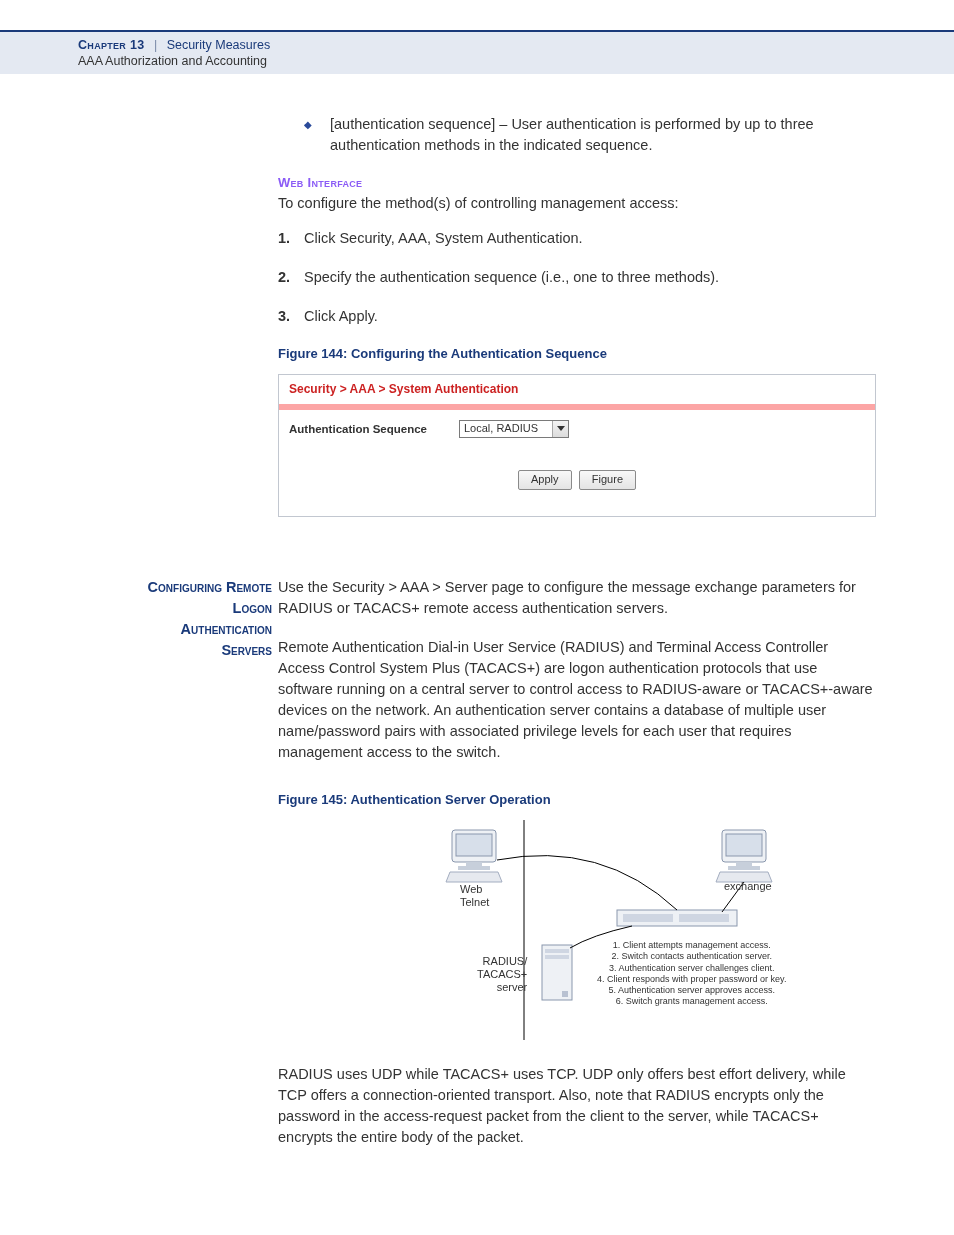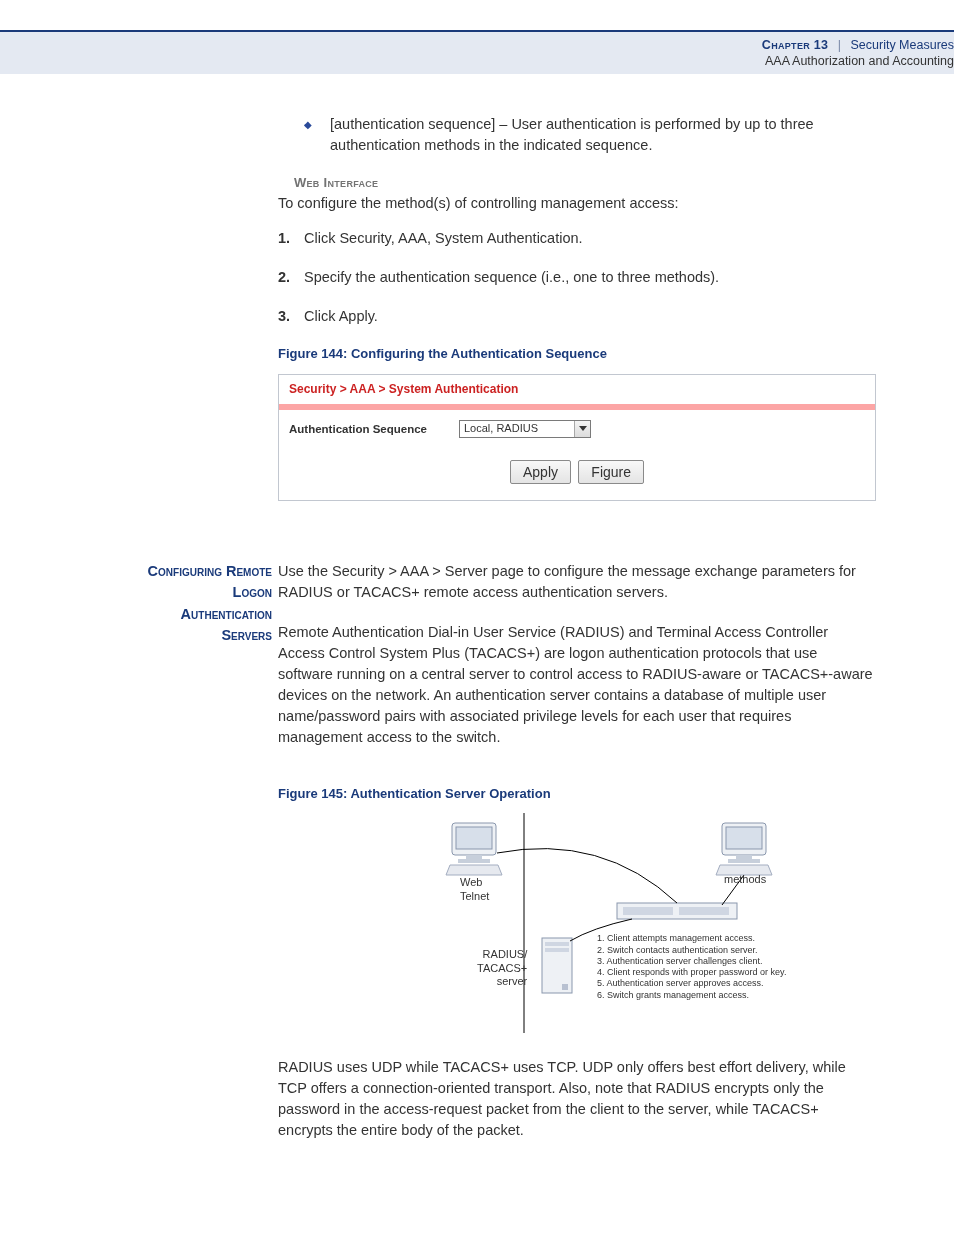--- a/index.html
+++ b/index.html
@@ -12,22 +12,21 @@
     width: 954px;
     min-height: 1235px;
     position: relative;
     box-sizing: border-box;
     padding-bottom: 50px;
   }
   .header-band {
     background: #e4e9f2;
     border-top: 2px solid #1a3a7a;
     margin: 30px 0 0 0;
-    padding: 6px 0 6px 106px;
-    text-align: right;
+    padding: 6px 0 6px 78px;
   }
   .header-line1 {
     font-size: 12.5px;
   }
   .chapter-label {
     font-variant: small-caps;
     color: #1a3a7a;
     font-weight: bold;
     letter-spacing: 0.3px;
   }
@@ -62,26 +61,25 @@
     flex: 1 1 auto;
   }
   .section-heading {
     color: #1a3a7a;
     font-variant: small-caps;
     font-weight: bold;
     font-size: 14.5px;
     line-height: 1.45;
   }
   .sub-heading {
-    color: #737373;
+    color: #8b5cf6;
     font-variant: small-caps;
     font-weight: bold;
     font-size: 13px;
     letter-spacing: 0.3px;
-    margin-left: 16px;
   }
   .bullet-row {
     display: flex;
     margin-bottom: 18px;
   }
   .bullet-marker {
     color: #2a4a9a;
     font-size: 10px;
     width: 26px;
     flex: 0 0 26px;
@@ -130,21 +128,21 @@
     margin-bottom: 14px;
   }
   .fig144-label {
     font-weight: bold;
     width: 170px;
     flex: 0 0 170px;
     font-size: 11.5px;
   }
   .fig144-select {
     border: 1px solid #7a7a7a;
-    width: 132px;
+    width: 110px;
     height: 18px;
     display: flex;
     align-items: center;
     justify-content: space-between;
     padding: 0 0 0 4px;
     font-size: 11px;
     background: #fff;
     box-sizing: border-box;
   }
   .fig144-select-arrow {
@@ -156,23 +154,23 @@
     align-items: center;
     justify-content: center;
   }
   .fig144-btnrow {
     text-align: center;
   }
   .fig144-btn {
     display: inline-block;
     border: 1px solid #8a8a8a;
     background: linear-gradient(#f8f8f8, #e4e4e4);
-    font-size: 14px;
+    font-size: 11px;
     padding: 1px 12px;
-    margin: 8px 2px;
+    margin: 18px 2px;
     border-radius: 2px;
   }
   
   .fig145 {
     margin: 8px auto 24px auto;
     width: 450px;
     height: 220px;
     position: relative;
     font-family: Arial, sans-serif;
   }
@@ -182,20 +180,21 @@
     font-size: 11px;
     text-align: left;
     line-height: 1.2;
   }
   .d145-list {
     position: absolute;
     font-size: 9px;
     line-height: 1.25;
     left: 245px;
     top: 120px;
+    text-align: center;
   }
   .page-num {
     position: absolute;
     bottom: 18px;
     width: 100%;
     text-align: center;
     font-size: 12.5px;
     color: #333;
   }
 </style>
@@ -270,21 +269,21 @@
     </div>
 
     <div class="two-col" style="margin-top:20px;">
       <div class="left-col">
         <div class="section-heading">Configuring Remote<br>Logon<br>Authentication<br>Servers</div>
       </div>
       <div class="right-col">
         <div>Use the Security &gt; AAA &gt; Server page to configure the message exchange parameters for RADIUS or TACACS+ remote access authentication servers.</div>
         <div style="margin-top:18px;">Remote Authentication Dial-in User Service (RADIUS) and Terminal Access Controller Access Control System Plus (TACACS+) are logon authentication protocols that use software running on a central server to control access to RADIUS-aware or TACACS+-aware devices on the network. An authentication server contains a database of multiple user name/password pairs with associated privilege levels for each user that requires management access to the switch.</div>
 
-        <div class="figure-caption" style="margin-top:37px;">Figure 145:  Authentication Server Operation</div>
+        <div class="figure-caption" style="margin-top:28px;">Figure 145:  Authentication Server Operation</div>
 
         <div class="fig145">
           <svg class="d145" width="450" height="220" viewBox="0 0 450 220">
 
             <line x1="172" y1="0" x2="172" y2="220" stroke="#000" stroke-width="1"></line>
 
             <g transform="translate(100,10)">
               <rect x="0" y="0" width="44" height="32" rx="3" fill="#eef1f5" stroke="#8a97ad"></rect>
               <rect x="4" y="4" width="36" height="22" fill="#d7dfea" stroke="#8a97ad"></rect>
               <rect x="14" y="32" width="16" height="4" fill="#c7cfdb"></rect>
@@ -315,21 +314,21 @@
             </g>
 
             <path d="M 145 40 Q 250 20 325 90" fill="none" stroke="#000" stroke-width="1"></path>
 
             <path d="M 392 62 L 370 92" fill="none" stroke="#000" stroke-width="1"></path>
 
             <path d="M 280 106 Q 240 115 218 128" fill="none" stroke="#000" stroke-width="1"></path>
           </svg>
           <div class="d145-label" style="left:108px; top:63px; white-space:pre;">Web
 Telnet</div>
-          <div class="d145-label" style="left:372px; top:60px;">methods</div>
+          <div class="d145-label" style="left:372px; top:60px;">exchange</div>
           <div class="d145-label" style="left:125px; top:135px; white-space:pre; text-align:right;">RADIUS/
 TACACS+
 server</div>
           <div class="d145-list">
             <div>1. Client attempts management access.</div>
             <div>2. Switch contacts authentication server.</div>
             <div>3. Authentication server challenges client.</div>
             <div>4. Client responds with proper password or key.</div>
             <div>5. Authentication server approves access.</div>
             <div>6. Switch grants management access.</div>

